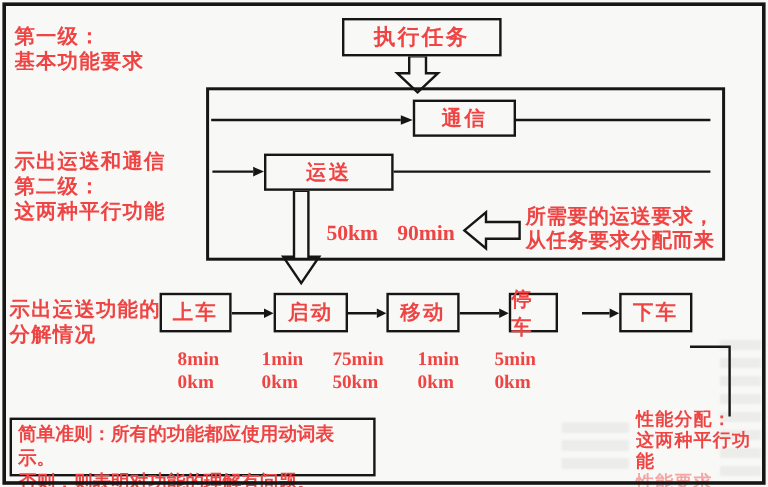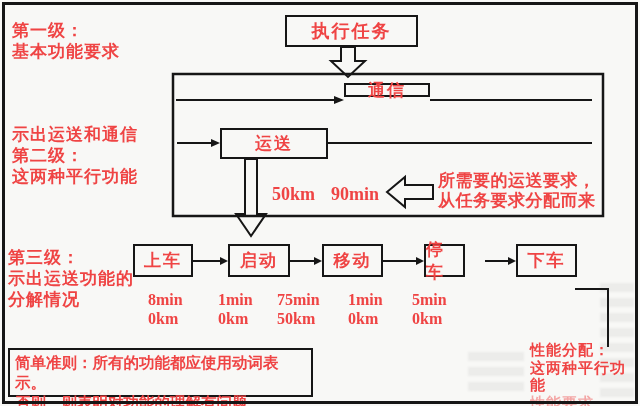--- a/index.html
+++ b/index.html
@@ -74,28 +74,27 @@
   <div class="lvl" style="left:12px;top:20px;">
     <div>第一级：</div>
     <div>基本功能要求</div>
   </div>
   <div class="lvl" style="left:12px;top:124px;">
     <div>示出运送和通信</div>
     <div>第二级：</div>
     <div>这两种平行功能</div>
   </div>
   <div class="lvl" style="left:8px;top:247px;">
-    <div>第三级：</div>
     <div>示出运送功能的</div>
     <div>分解情况</div>
   </div>
 
   <div class="box taskbox" style="left:285px;top:15px;width:133px;height:32px;">执行任务</div>
 
-  <div class="box" style="left:344px;top:83px;width:86px;height:14px;text-align:center;">通信</div>
+  <div class="box" style="left:344px;top:83px;width:86px;height:31px;text-align:center;">通信</div>
   <div class="box" style="left:220px;top:128px;width:108px;height:31px;">运送</div>
 
   <div class="alloc" style="left:272px;top:184px;">
     <span>50km</span>
     <span>90min</span>
   </div>
 
   <div class="note-right" style="left:438px;top:171px;width:162px;">
     <div>所需要的运送要求，</div>
     <div>从任务要求分配而来</div>

